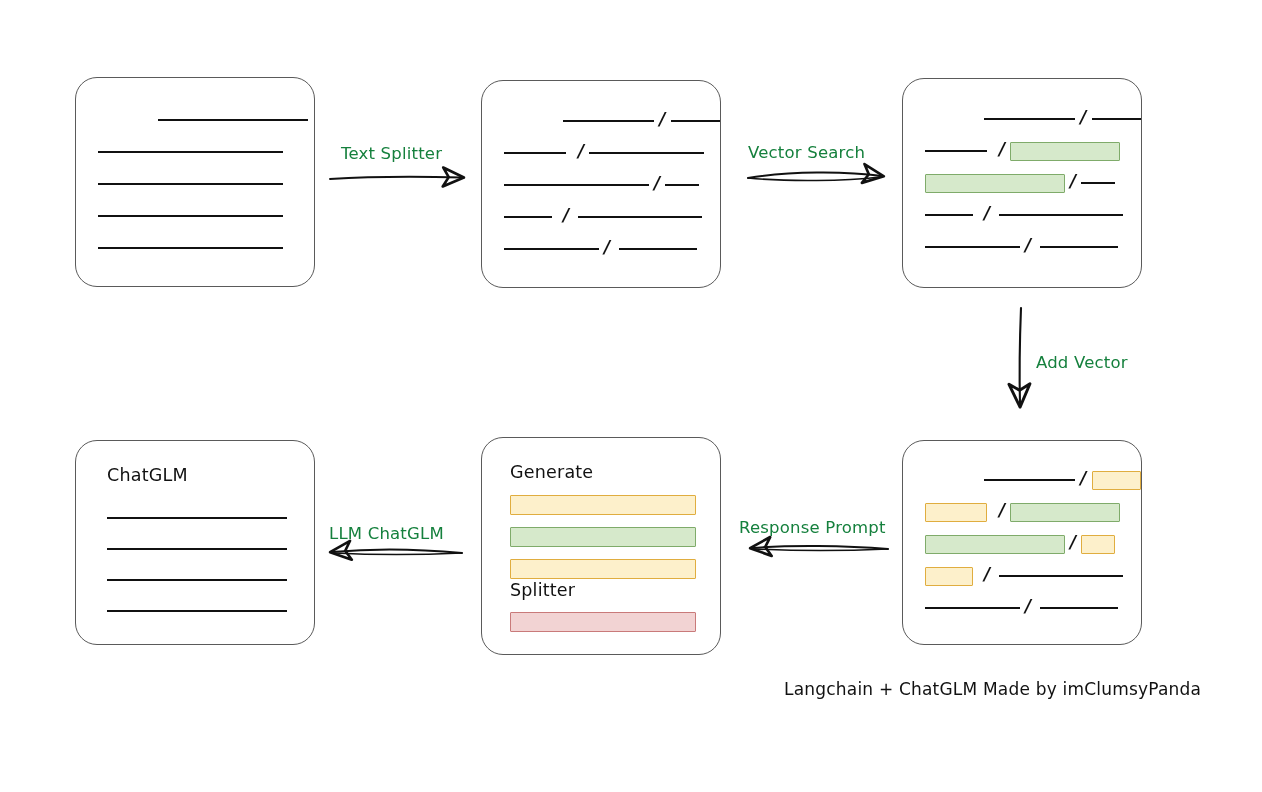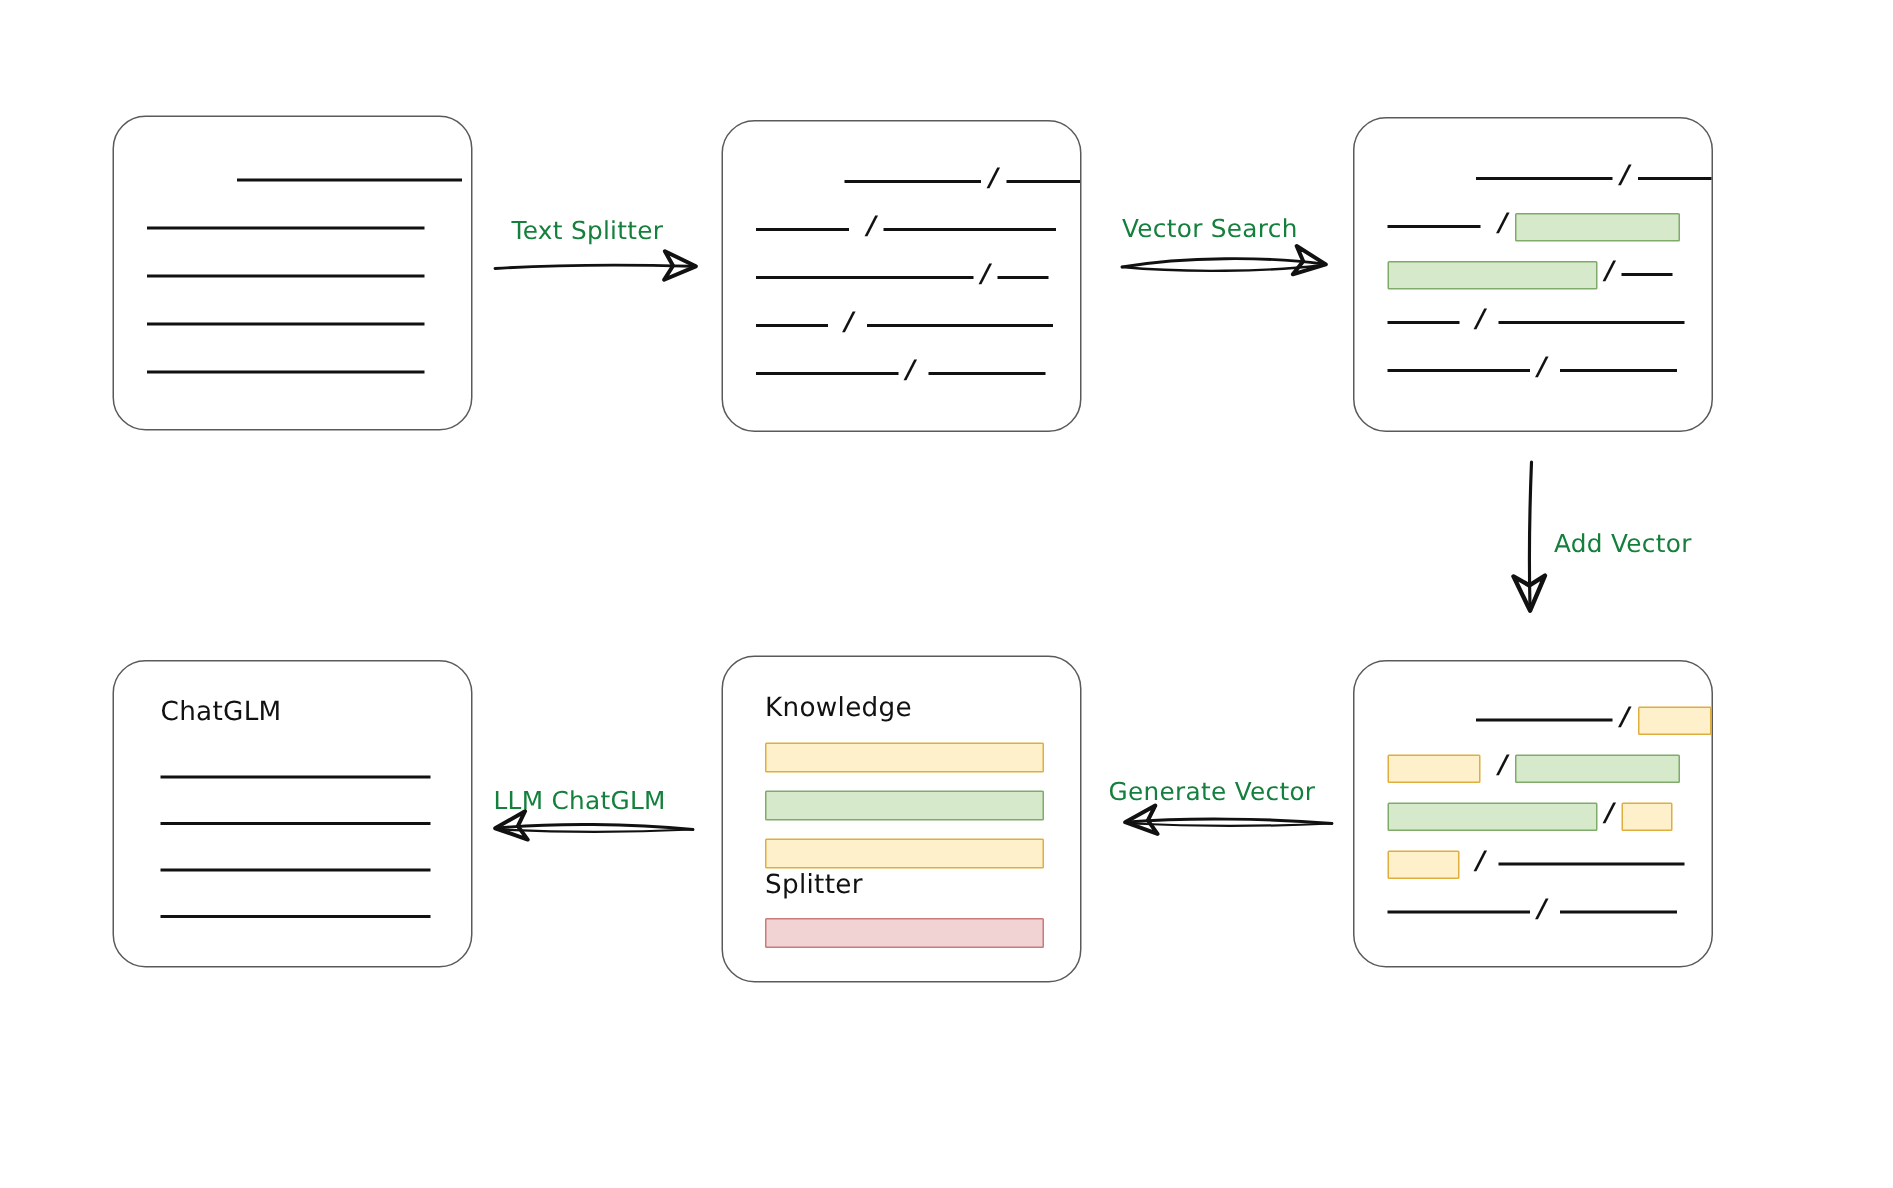--- a/index.html
+++ b/index.html
@@ -270,21 +270,21 @@
         <div class="line-row" style="top: 160px; padding-left: 22px;">
           <span class="seg" style="width: 95px;"></span>
           <span class="slash" style="margin: 0px 5px;">/</span>
           <span class="gap" style="width: 4px;"></span>
           <span class="seg" style="width: 78px;"></span>
         </div>
       </div>
   </div>
 
   <div class="node" style="left:481px; top:437px; width:240px; height:218px;">
-    <div class="node-heading" style="left:28px; top:24px;">Knowledge</div>
+    <div class="node-heading" style="left:28px; top:24px;">Generate</div>
     <div class="bar yellow" style="left:28px; top:57px; width:186px;"></div>
     <div class="bar green" style="left:28px; top:89px; width:186px;"></div>
     <div class="bar yellow" style="left:28px; top:121px; width:186px;"></div>
     <div class="node-heading" style="left:28px; top:142px;">Splitter</div>
     <div class="bar red" style="left:28px; top:174px; width:186px;"></div>
   </div>
 
   <div class="node" style="left:75px; top:440px; width:240px; height:205px;">
     <div class="node-heading" style="left:31px; top:24px;">ChatGLM</div>
     <div class="doc-lines">
@@ -299,17 +299,18 @@
         </div>
         <div class="line-row" style="top: 163px; padding-left: 31px;">
           <span class="seg" style="width: 180px;"></span>
         </div>
       </div>
   </div>
 
   <div class="edge-label" style="left:341px; top:144px;">Text Splitter</div>
   <div class="edge-label" style="left:748px; top:143px;">Vector Search</div>
   <div class="edge-label" style="left:1036px; top:353px;">Add Vector</div>
-  <div class="edge-label" style="left:739px; top:518px;">Generate Vector</div>
+  <div class="edge-label" style="left:739px; top:518px;">Response Prompt</div>
   <div class="edge-label" style="left:329px; top:524px;">LLM ChatGLM</div>
 
+  <div class="footer-note" style="left:784px; top:679px;">Langchain + ChatGLM Made by imClumsyPanda</div>
 
 </div>
 
 </body></html>

